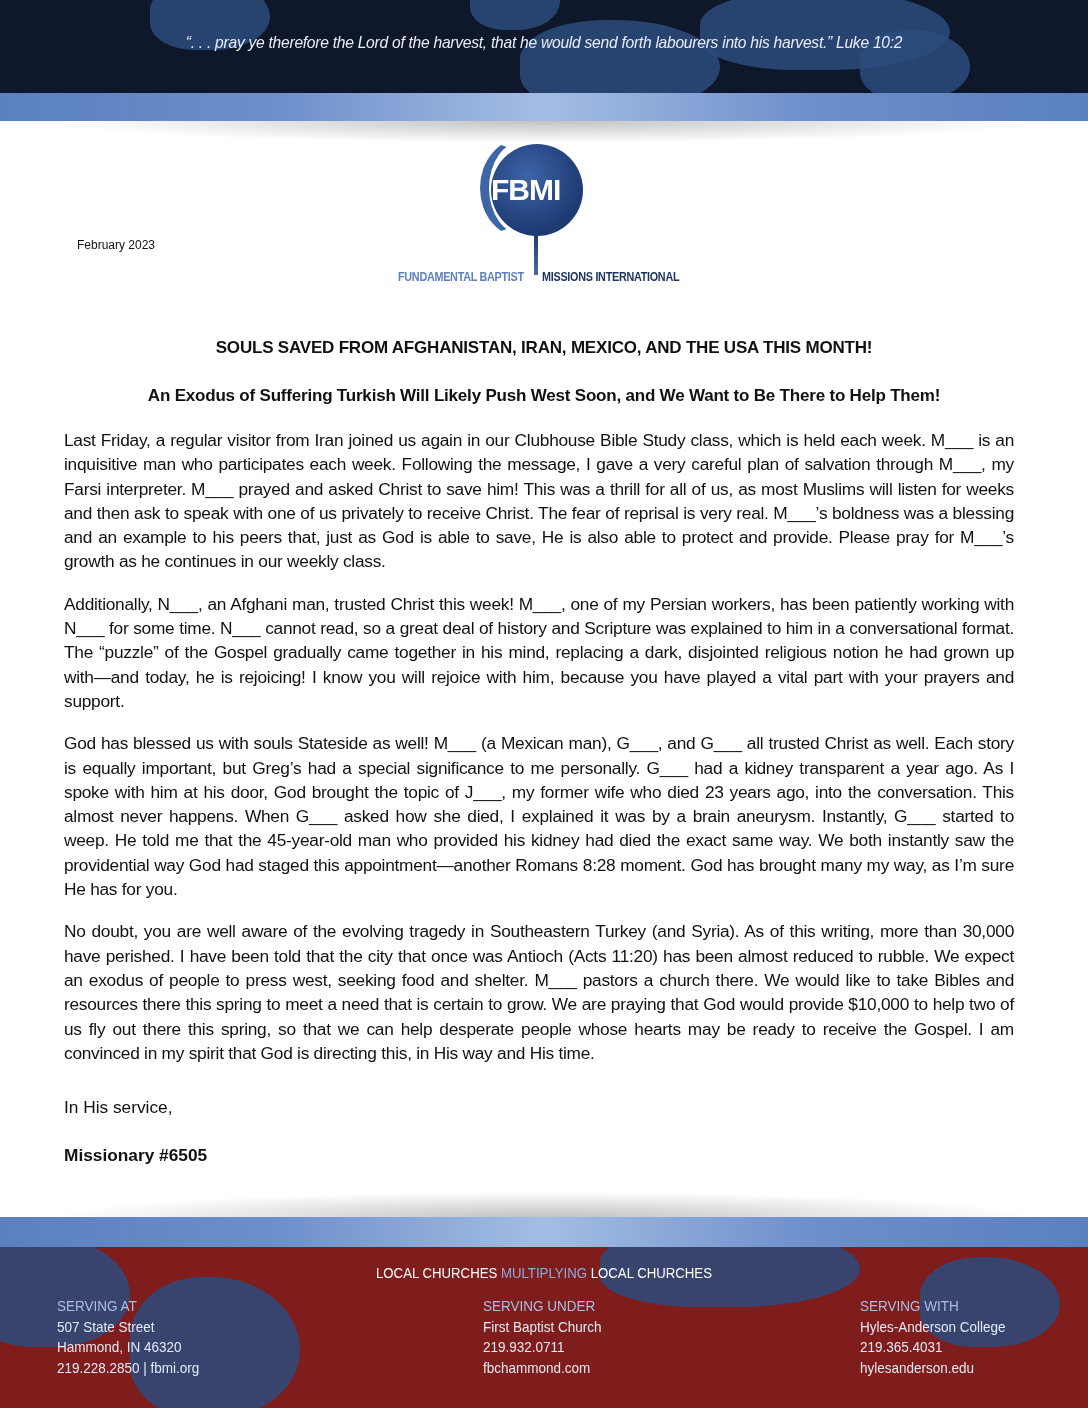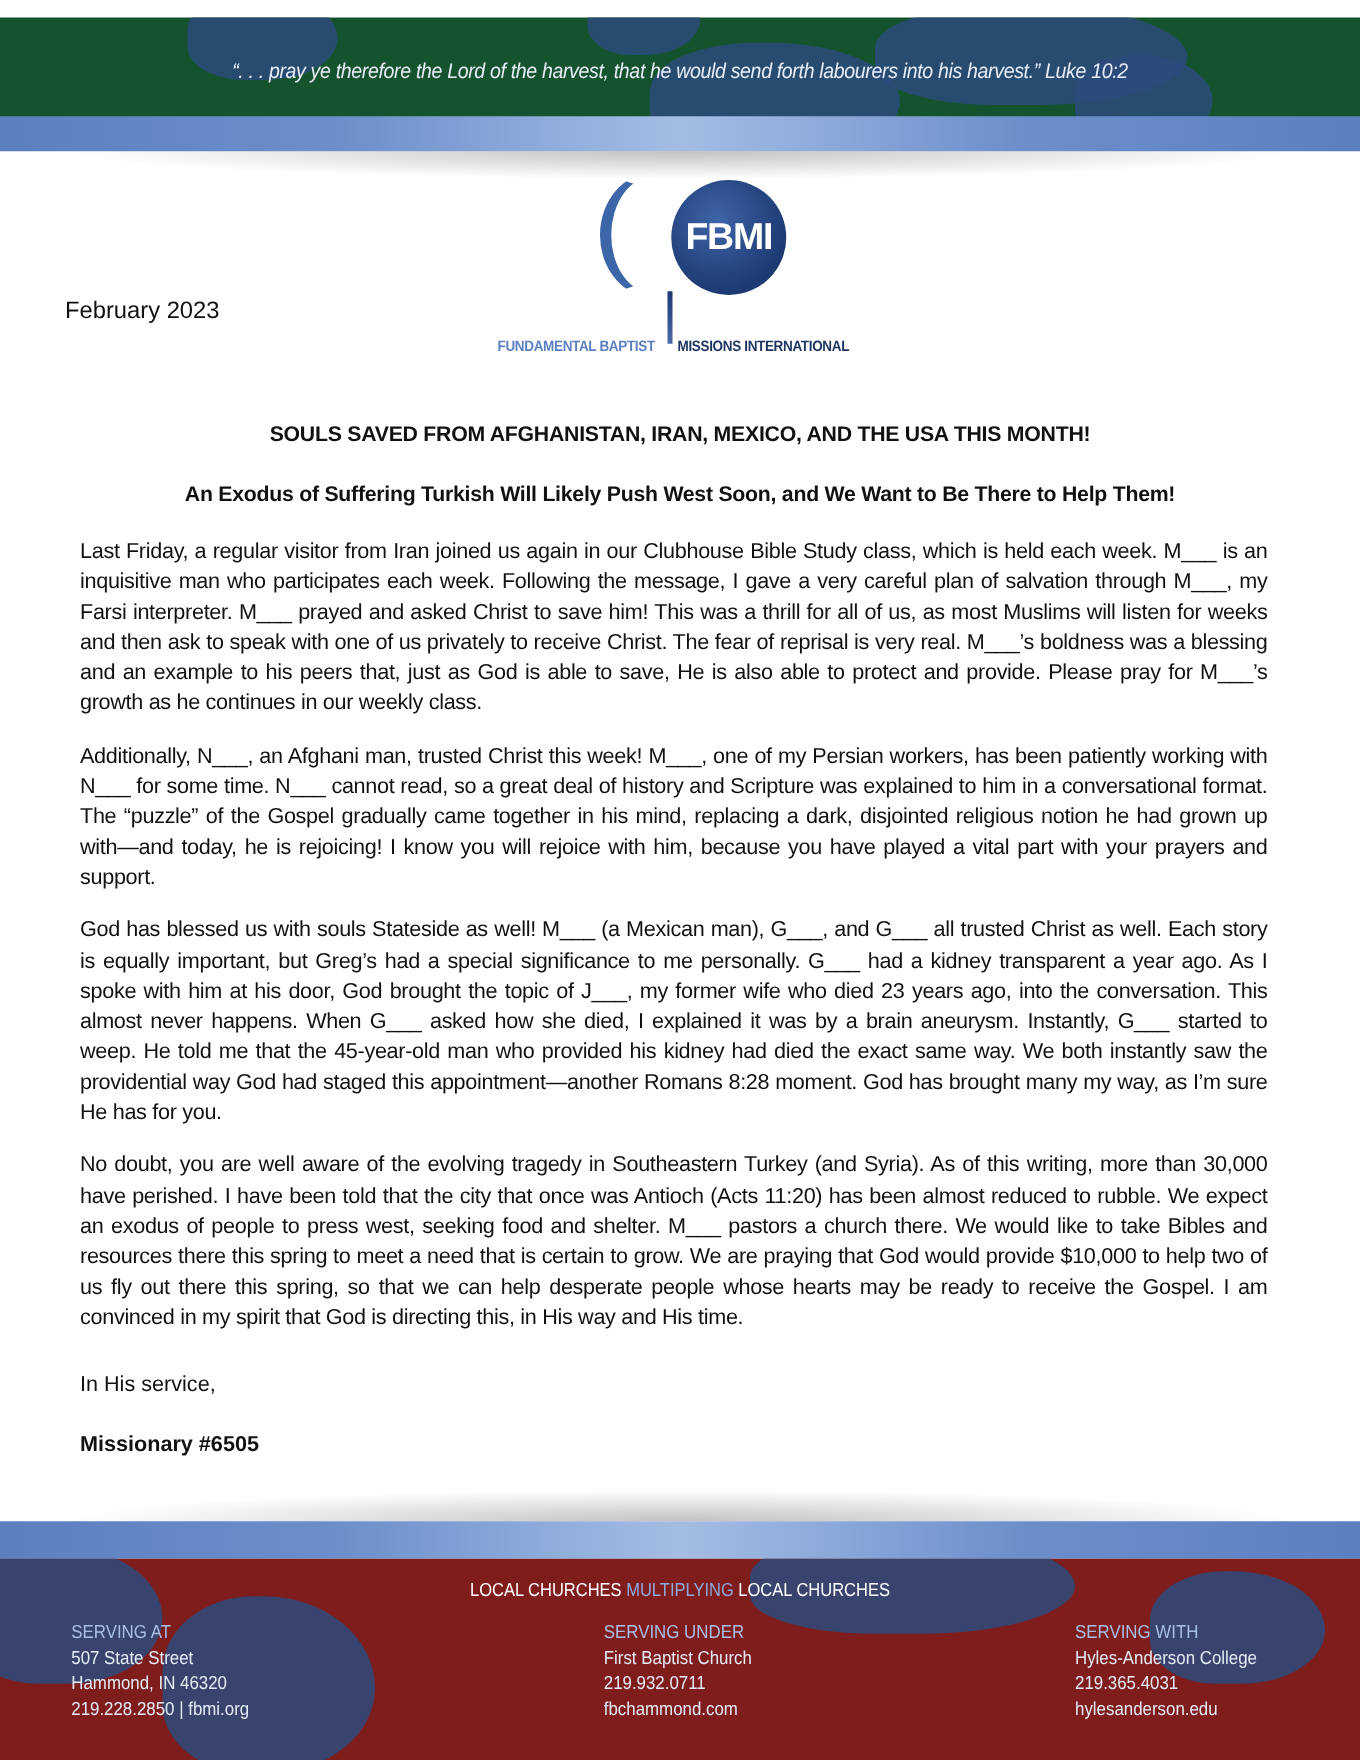--- a/index.html
+++ b/index.html
@@ -4,22 +4,22 @@
 <style>
   html, body { margin: 0; padding: 0; }
   body {
     width: 1088px; height: 1408px; position: relative; overflow: hidden;
     background: #ffffff;
     font-family: "Liberation Sans", sans-serif;
     color: #111;
   }
   
   .hdr-dark {
-    position: absolute; left: 0; top: 14px; width: 1088px; height: 93px;
-    background: #14532d; overflow: hidden;
+    position: absolute; left: 0; top: 0; width: 1088px; height: 93px;
+    background: #0f172a; overflow: hidden;
   }
   .map-blob { position: absolute; background: #2c4b7d; border-radius: 45% 55% 50% 40%; opacity: 0.85; }
   .hdr-quote {
     position: absolute; left: 0; top: 33px; width: 1088px; text-align: center;
     color: #e8eef8; font-style: italic; font-size: 17px; letter-spacing: -0.3px;
     transform: scaleX(0.92);
   }
   .hdr-band {
     position: absolute; left: 0; top: 93px; width: 1088px; height: 28px;
     background: linear-gradient(to right, #5b80c0 0%, #6c8fcb 25%, #a4bde4 50%, #6c8fcb 75%, #5b80c0 100%);
@@ -31,37 +31,36 @@
   
   .logo { position: absolute; left: 396px; top: 138px; width: 300px; height: 150px; }
   .logo-ring {
     position: absolute; left: 84px; top: 0px; width: 86px; height: 100px;
     border-radius: 50%; border-left: 9px solid #3c66a8; border-top: 3px solid transparent; border-bottom: 3px solid transparent;
     box-sizing: border-box;
   }
   .logo-circle {
     position: absolute; left: 95px; top: 6px; width: 92px; height: 92px; border-radius: 50%;
     background: radial-gradient(circle at 40% 35%, #3e64a8, #1d3a72 70%);
-    color: #fff; font-weight: bold; font-size: 30px; text-align: center; line-height: 92px;
+    color: #fff; font-weight: bold; font-size: 30px; line-height: 92px;
     letter-spacing: -1px;
-    margin-left: 46px;
   }
   .logo-tail {
     position: absolute; left: 138px; top: 95px; width: 4px; height: 42px;
     background: linear-gradient(#1d3a72, #4a6aa5);
   }
   .logo-text-a {
     position: absolute; left: 2px; top: 132px; font-size: 12px; font-weight: bold; color: #5b7fc0;
     letter-spacing: -0.3px; transform: scaleX(0.9); transform-origin: left;
   }
   .logo-text-b {
     position: absolute; left: 146px; top: 132px; font-size: 12px; font-weight: bold; color: #1d3560;
     letter-spacing: -0.3px; transform: scaleX(0.9); transform-origin: left;
   }
-  .date { position: absolute; left: 52px; top: 238px; font-size: 19px; }
+  .date { position: absolute; left: 77px; top: 238px; font-size: 12px; }
   .title1 {
     position: absolute; left: 0; top: 338px; width: 1088px; text-align: center;
     font-weight: bold; font-size: 17px; letter-spacing: -0.2px;
   }
   .title2 {
     position: absolute; left: 0; top: 386px; width: 1088px; text-align: center;
     font-weight: bold; font-size: 17px; letter-spacing: -0.2px;
   }
   .body { position: absolute; left: 64px; top: 428px; width: 960px; }
   .body p {

